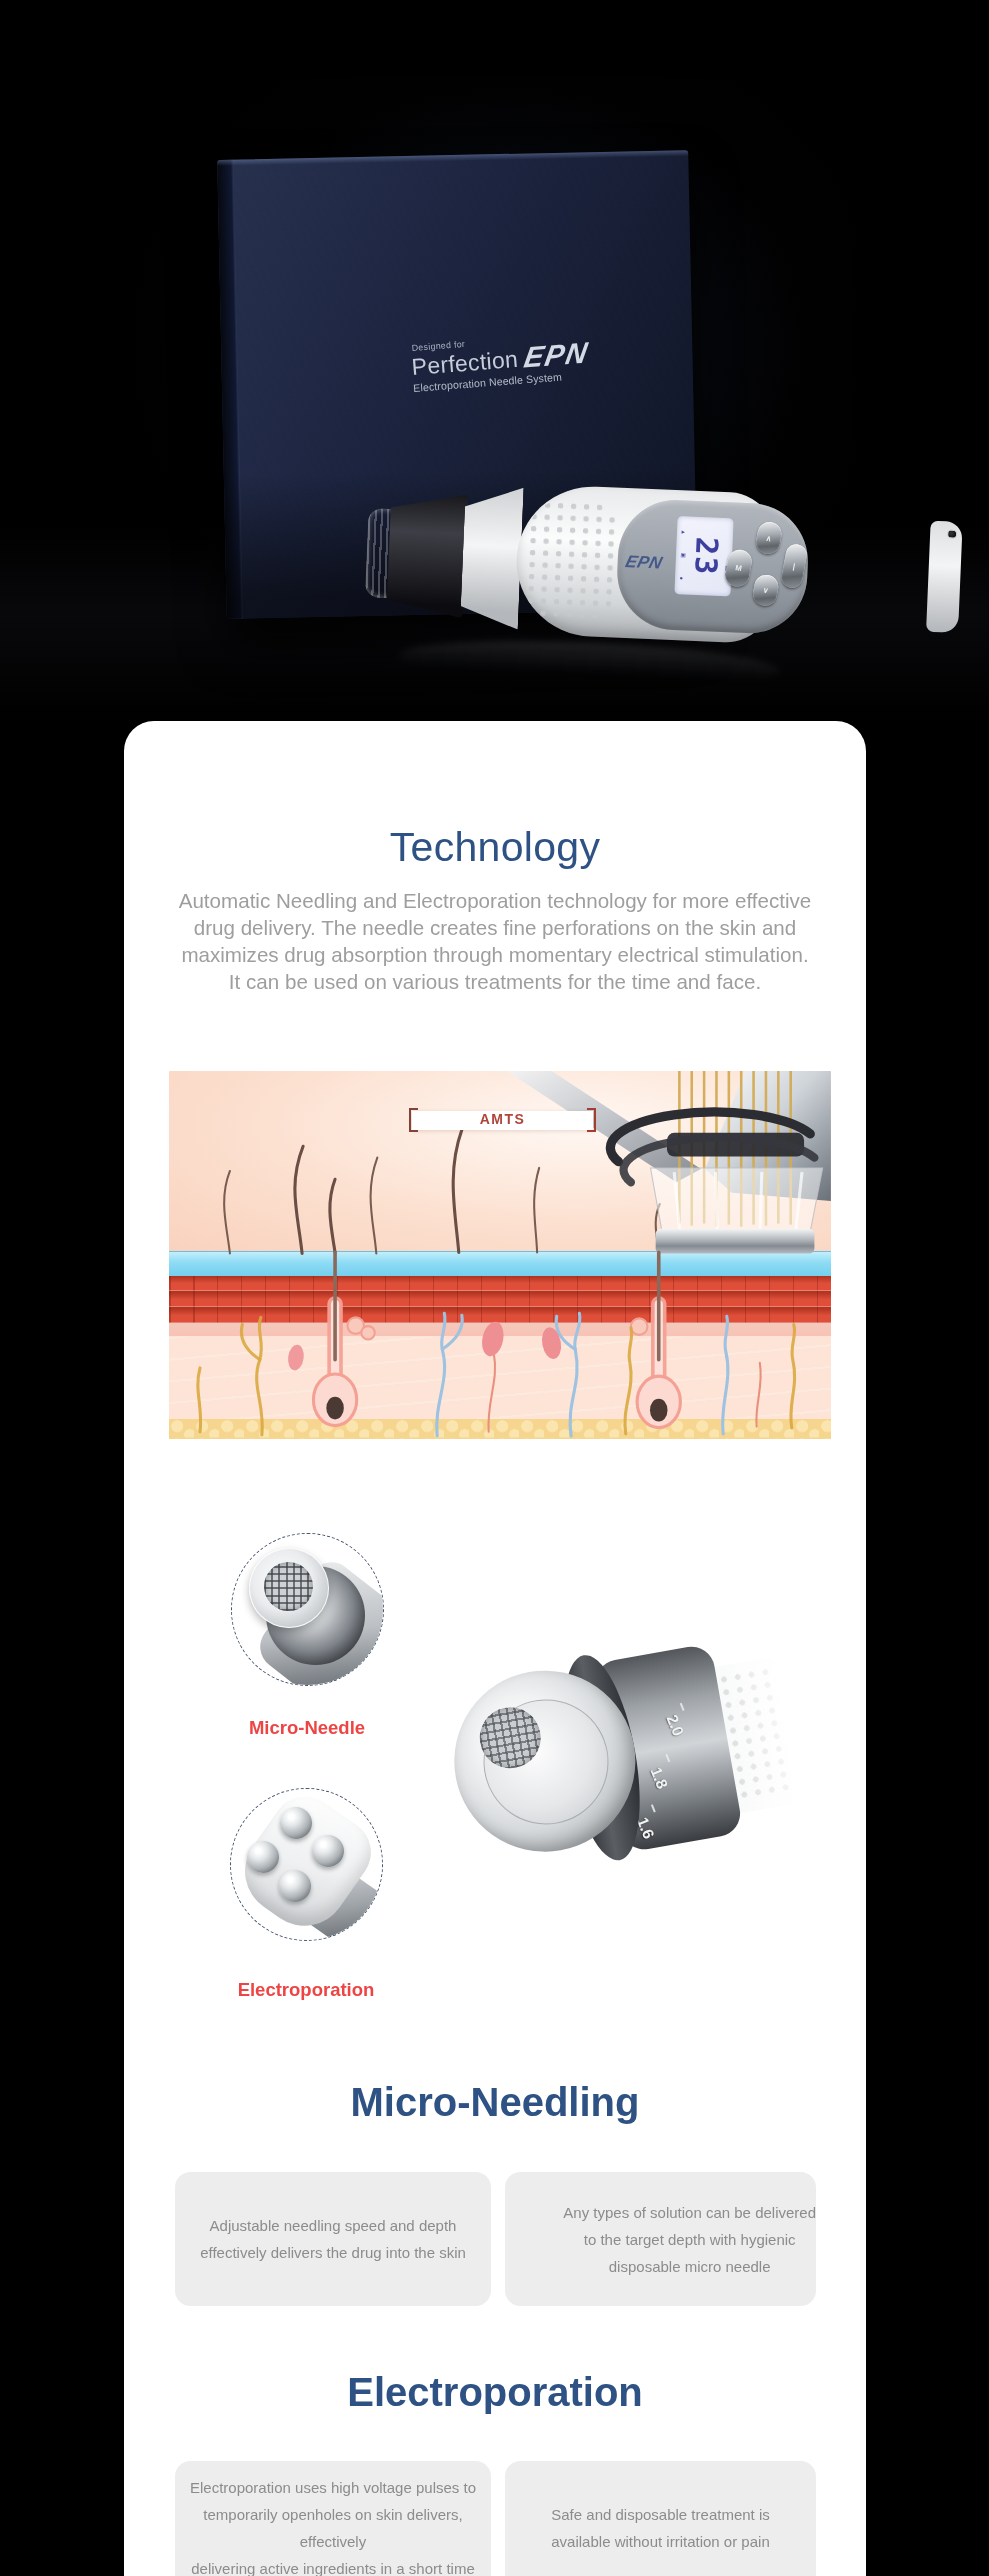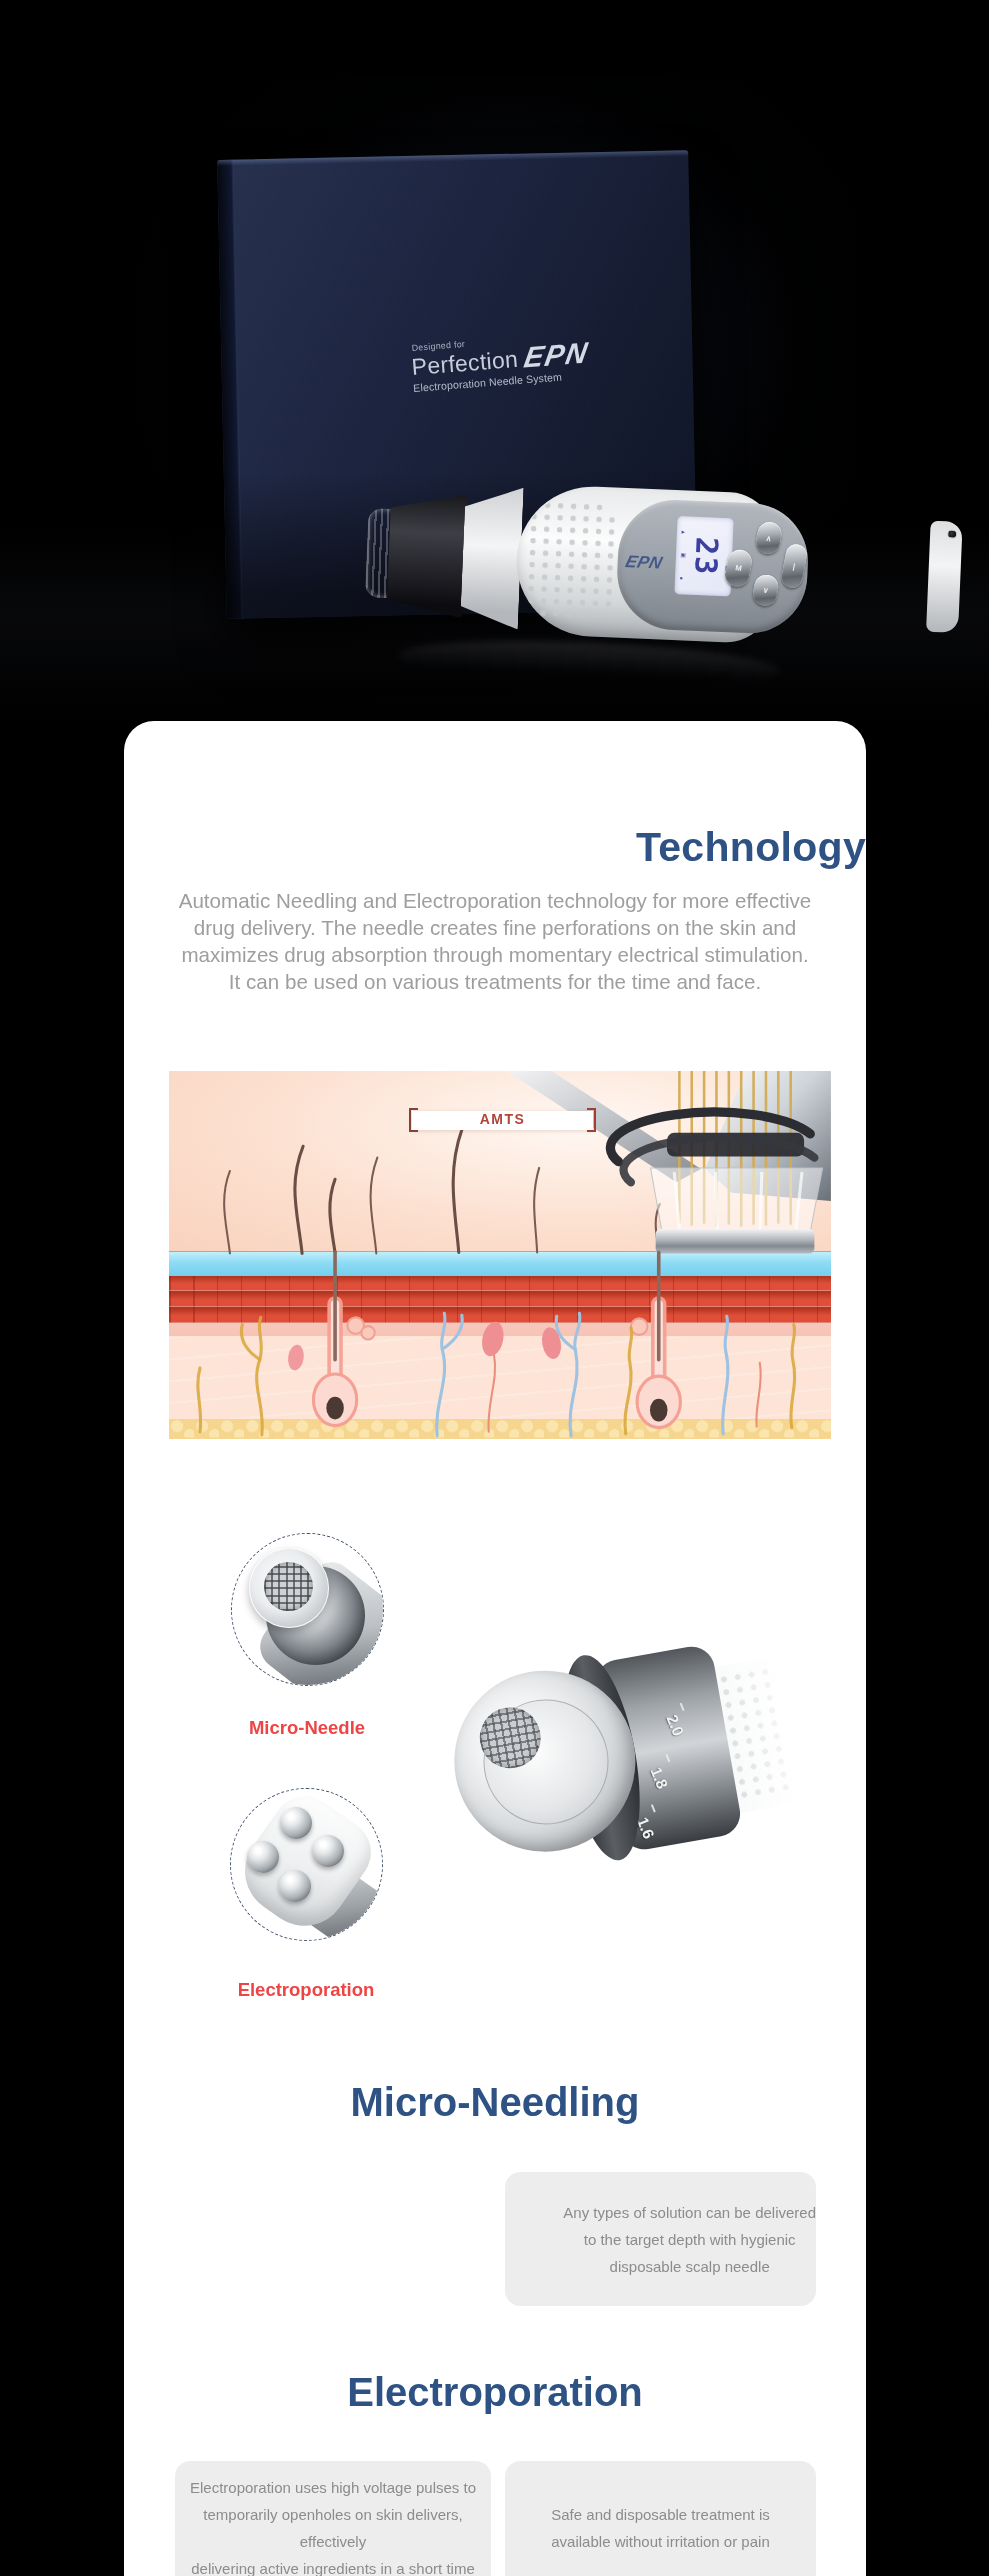--- a/index.html
+++ b/index.html
@@ -78,22 +78,22 @@
     border-radius:7.2px 16.5px 16.5px 7.2px;
     background:linear-gradient(180deg,#dddfe1,#f3f4f5 40%,#b3b6ba);}
   .pen-hole{position:absolute;right:5.2px;top:8.2px;width:7.7px;height:7.7px;border-radius:50%;
     border:1px solid #c9cbcd;background:radial-gradient(circle at 40% 40%,#34363a,#000);}
   .pen-reflection{position:absolute;left:36px;top:156px;width:381px;height:41px;border-radius:50%;
     background:linear-gradient(180deg,rgba(160,165,172,.16),transparent 75%);filter:blur(3.1px);}
 
   
   .content-card{position:absolute;left:124px;top:721px;width:742px;height:1897px;
     background:#fff;border-radius:30px 30px 0 0;}
-  .h-title{position:absolute;left:0;top:106px;width:100%;margin:0;text-align:right;line-height:1;
-    font-size:41px;font-weight:bold;color:#2e5284;letter-spacing:0.3px;}
+  .h-title{position:absolute;left:0;top:106px;width:100%;margin:0;text-align:center;line-height:1;
+    font-size:41px;font-weight:normal;color:#2e5284;letter-spacing:0.3px;}
   .intro{position:absolute;left:0;top:166px;width:100%;margin:0;text-align:center;
     font-size:20.6px;line-height:27px;font-weight:300;color:#9e9e9e;}
   .intro span{display:block;}
 
   
   .illustration{position:absolute;left:45px;top:350px;width:662px;height:368px;overflow:hidden;
     border-radius:1px;background:#fde4d6;}
   .skin-top{position:absolute;left:0;top:0;width:100%;height:181px;
     background:radial-gradient(ellipse at 62% 30%,#fff8f3 0%,#fce0d0 55%,#f9d2be 100%);}
   .water{position:absolute;left:0;top:181px;width:100%;height:24px;
@@ -424,25 +424,31 @@
       <div class="ep-collar"></div>
       <div class="ep-bodyshape"></div>
       <div class="ep-ball p1"></div>
       <div class="ep-ball p2"></div>
       <div class="ep-ball p3"></div>
       <div class="ep-ball p4"></div>
     </div>
     <div class="feat-label ep-label">Electroporation</div>
 
     <h2 class="h-sec sec1">Micro-Needling</h2>
+    <div class="gcard r1l">
+      <p>
+        <span>Adjustable needling speed and depth</span>
+        <span>effectively delivers the drug into the skin</span>
+      </p>
+    </div>
     <div class="gcard r1r">
       <p>
         <span>Any types of solution can be delivered</span>
         <span>to the target depth with hygienic</span>
-        <span>disposable scalp needle</span>
+        <span>disposable micro needle</span>
       </p>
     </div>
 
     <h2 class="h-sec sec2">Electroporation</h2>
     <div class="gcard r2l">
       <p>
         <span>Electroporation uses high voltage pulses to</span>
         <span>temporarily openholes on skin delivers, effectively</span>
         <span>delivering active ingredients in a short time</span>
       </p>

